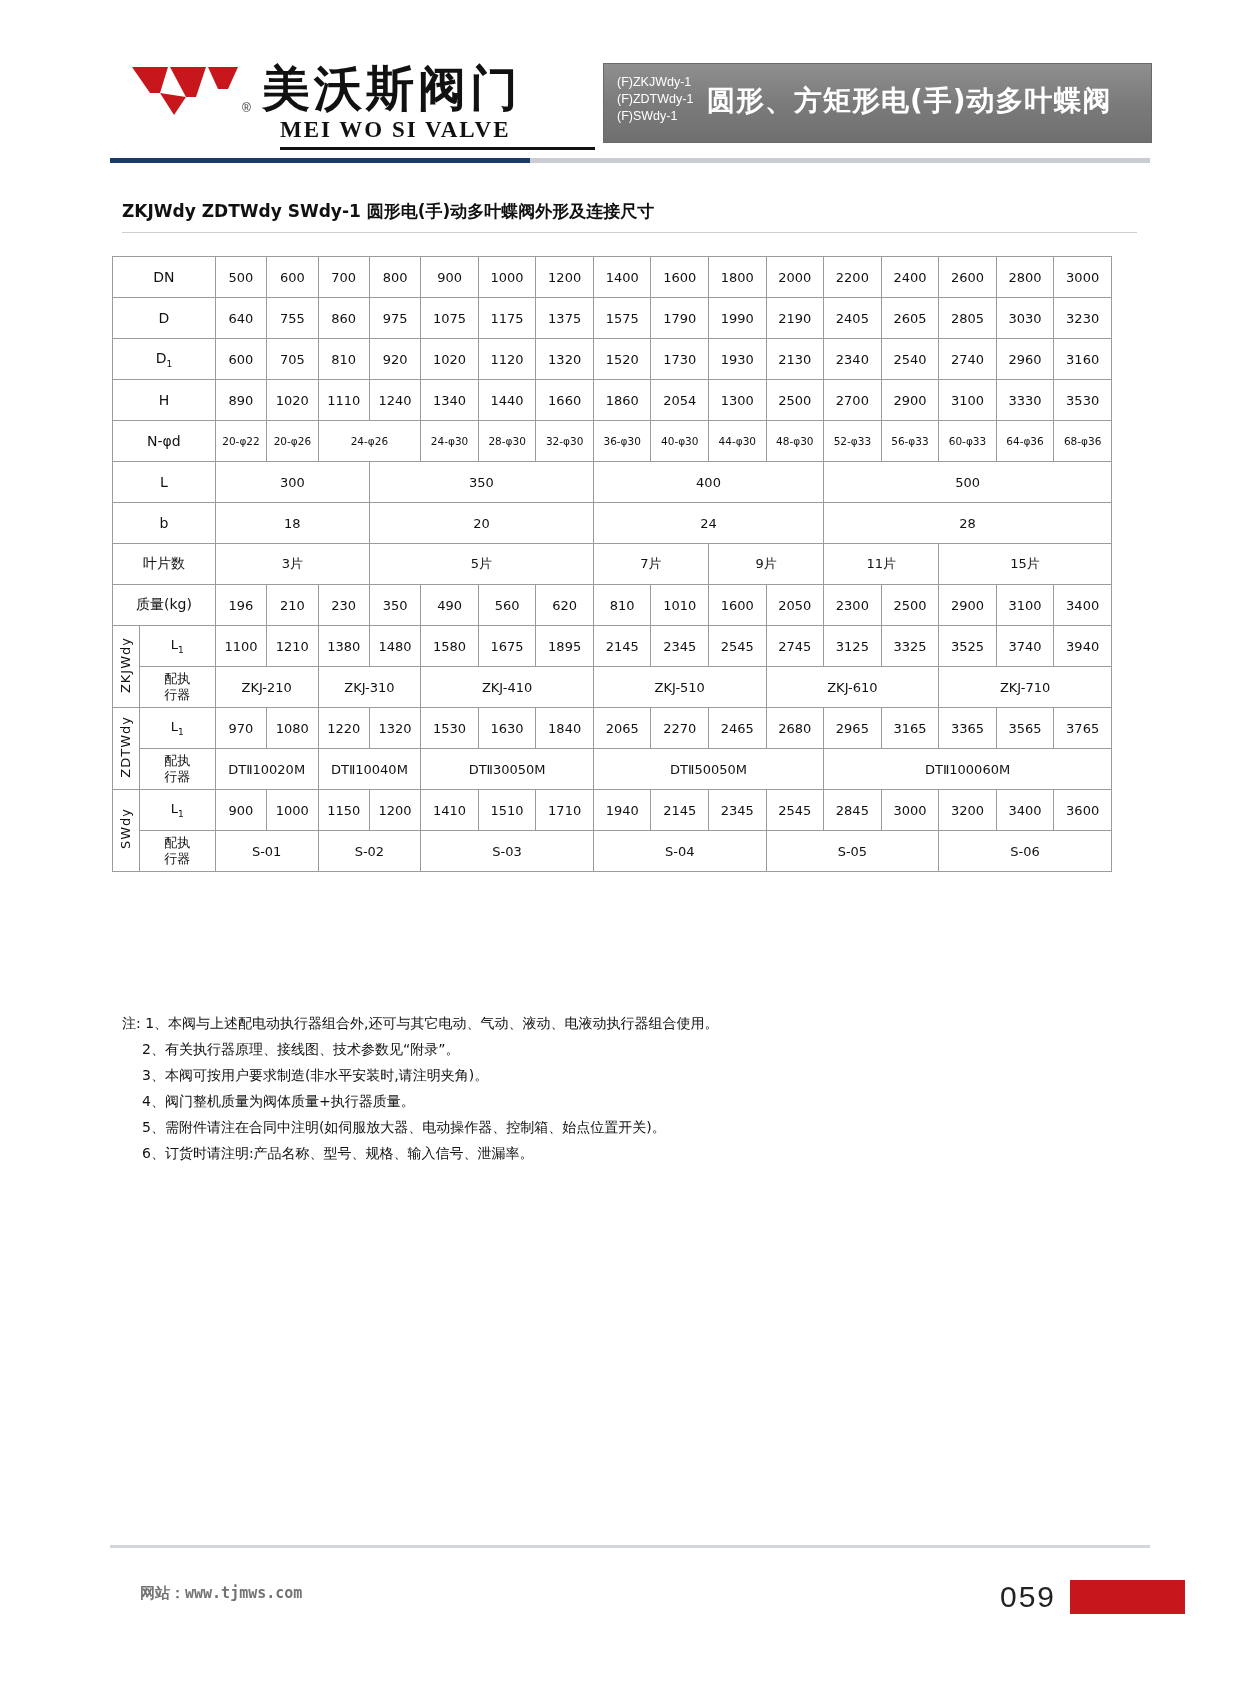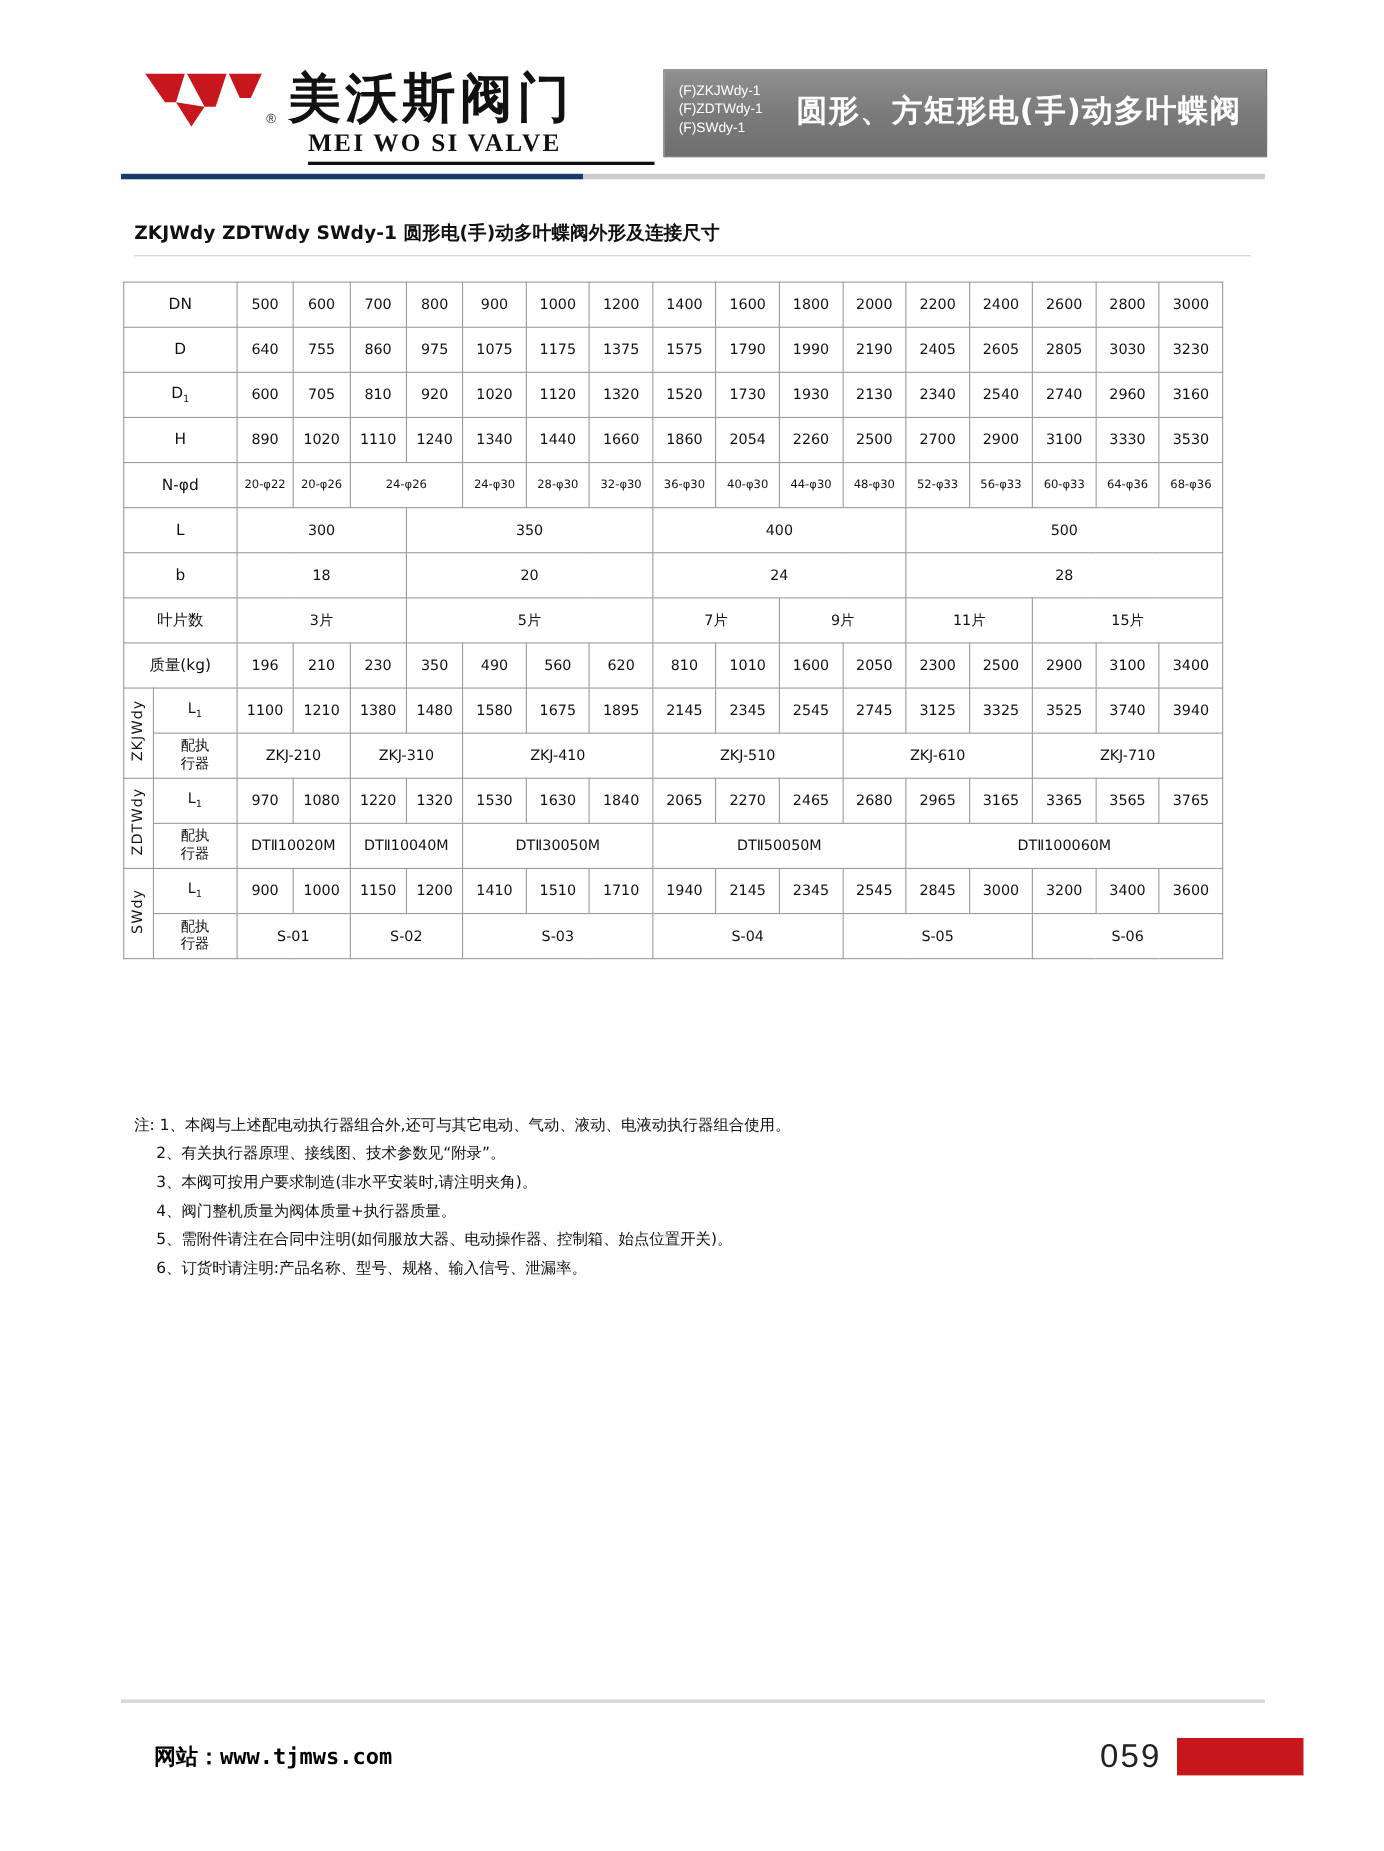--- a/index.html
+++ b/index.html
@@ -47,21 +47,21 @@
     background:linear-gradient(180deg,#8f8f8f 0%,#7b7b7b 50%,#6f6f6f 100%);
     border:1px solid #6a6a6a;
   }
   .model-codes{
     position:absolute;left:13px;top:10px;
     color:#ffffff;font-size:12.5px;line-height:17px;white-space:nowrap;
   }
   .title-cn{
     position:absolute;left:103px;top:18px;
     font-family:"DejaVu Sans",sans-serif;
-    color:#ffffff;font-size:28px;font-weight:bold;letter-spacing:1px;white-space:nowrap;margin-left:17px;
+    color:#ffffff;font-size:28px;font-weight:bold;letter-spacing:1px;white-space:nowrap;
   }
   .header-rule{
     position:absolute;left:110px;top:158px;width:1040px;height:5px;
   }
   .header-rule .seg-dark{position:absolute;left:0;top:0;width:420px;height:5px;background:#1a3a6b;}
   .header-rule .seg-light{position:absolute;left:420px;top:0;width:620px;height:5px;background:#c9ccd1;}
 
   
   .section-title{
     position:absolute;left:122px;top:200px;
@@ -124,21 +124,21 @@
   .notes .n-first{text-indent:0;}
   .notes .n-rest{padding-left:20px;}
 
   
   .footer-rule{
     position:absolute;left:110px;top:1545px;width:1040px;height:3px;background:#d3d6da;
   }
   .footer-site{
     position:absolute;left:140px;top:1584px;
     font-family:"DejaVu Sans Mono","Liberation Mono",monospace;
-    font-size:20px;font-weight:bold;color:#000000;white-space:nowrap;
+    font-size:15px;font-weight:bold;color:#737373;white-space:nowrap;
   }
   .footer-page{
     position:absolute;left:1000px;top:1580px;
     font-family:"Liberation Sans",sans-serif;
     font-size:30px;color:#222;letter-spacing:2px;
   }
   .footer-tab{
     position:absolute;left:1070px;top:1580px;width:115px;height:34px;background:#c8161d;
   }
 </style>
@@ -268,21 +268,21 @@
           <td class="hdr" colspan="2">H</td>
           <td>890</td>
           <td>1020</td>
           <td>1110</td>
           <td>1240</td>
           <td>1340</td>
           <td>1440</td>
           <td>1660</td>
           <td>1860</td>
           <td>2054</td>
-          <td>2260</td>
+          <td>1300</td>
           <td>2500</td>
           <td>2700</td>
           <td>2900</td>
           <td>3100</td>
           <td>3330</td>
           <td>3530</td>
         </tr>
 
         <tr>
           <td class="hdr" colspan="2">N-φd</td>

